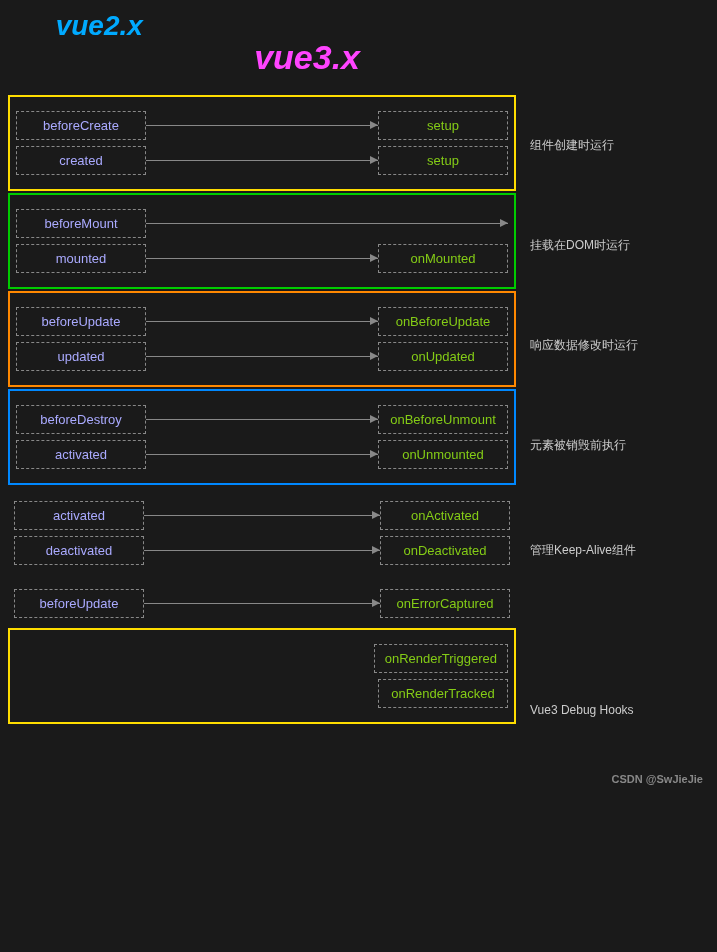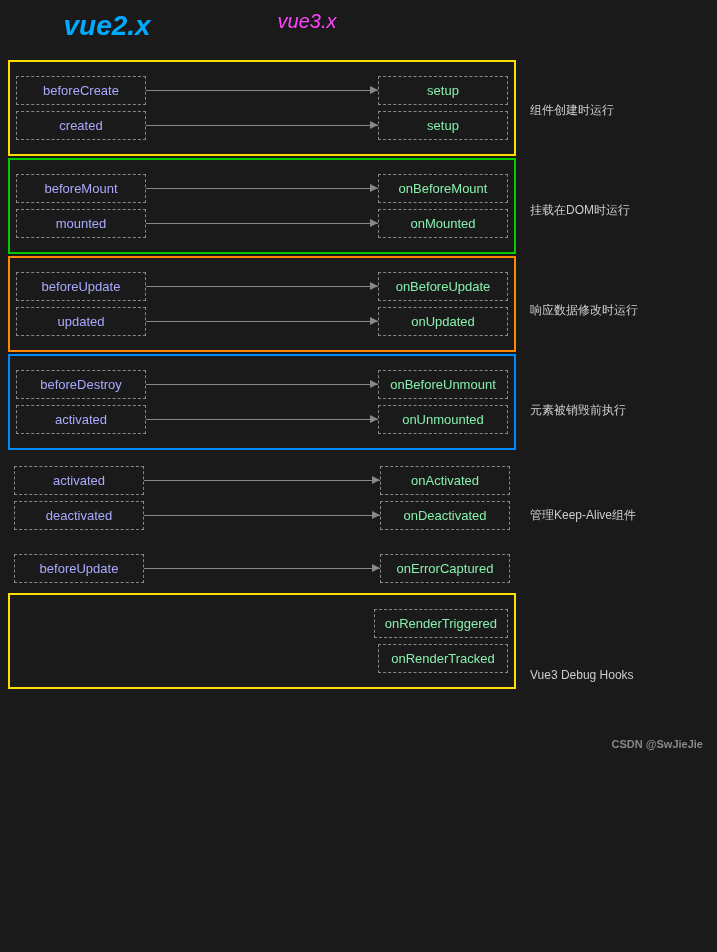--- a/index.html
+++ b/index.html
@@ -22,24 +22,25 @@
     }
 
     .title-vue2 {
       font-size: 28px;
       font-weight: bold;
       color: #00aaff;
       font-style: italic;
     }
 
     .title-vue3 {
-      font-size: 20px;
-      font-weight: normal;
+      font-size: 34px;
+      font-weight: bold;
       color: #ff44ff;
       font-style: italic;
+      margin-top: 28px;
     }
 
     
     .hook-row {
       display: flex;
       flex-direction: row;
       align-items: center;
       margin: 6px 0;
     }
 
@@ -51,21 +52,21 @@
       font-size: 13px;
       background: transparent;
     }
 
     .hook-box-left {
       color: #aaaaff;
       min-width: 130px;
     }
 
     .hook-box-right {
-      color: #86efac;
+      color: #84cc16;
       min-width: 130px;
     }
 
     
     .arrow-container {
       flex: 1;
       display: flex;
       align-items: center;
       justify-content: center;
       position: relative;
@@ -130,21 +131,20 @@
           <div class="hook-box hook-box-right">setup</div>
         </div>
       </div>
 
       <div style="border:2px solid #00cc00; padding:8px 6px; margin-bottom:2px;">
         <div class="hook-row">
           <div class="hook-box hook-box-left">beforeMount</div>
           <div class="arrow-container">
             <div class="arrow-line"></div>
           </div>
-          <div class="hook-box hook-box-right">onBeforeMount</div>
         </div>
         <div class="hook-row">
           <div class="hook-box hook-box-left">mounted</div>
           <div class="arrow-container">
             <div class="arrow-line"></div>
           </div>
           <div class="hook-box hook-box-right">onMounted</div>
         </div>
       </div>
 

